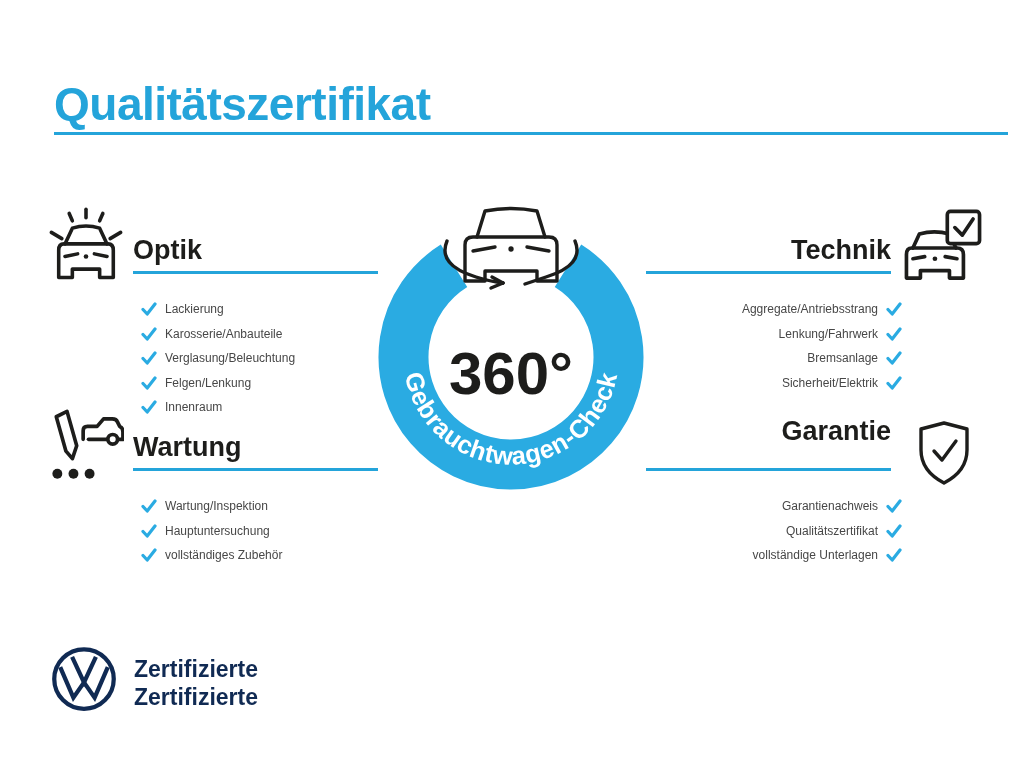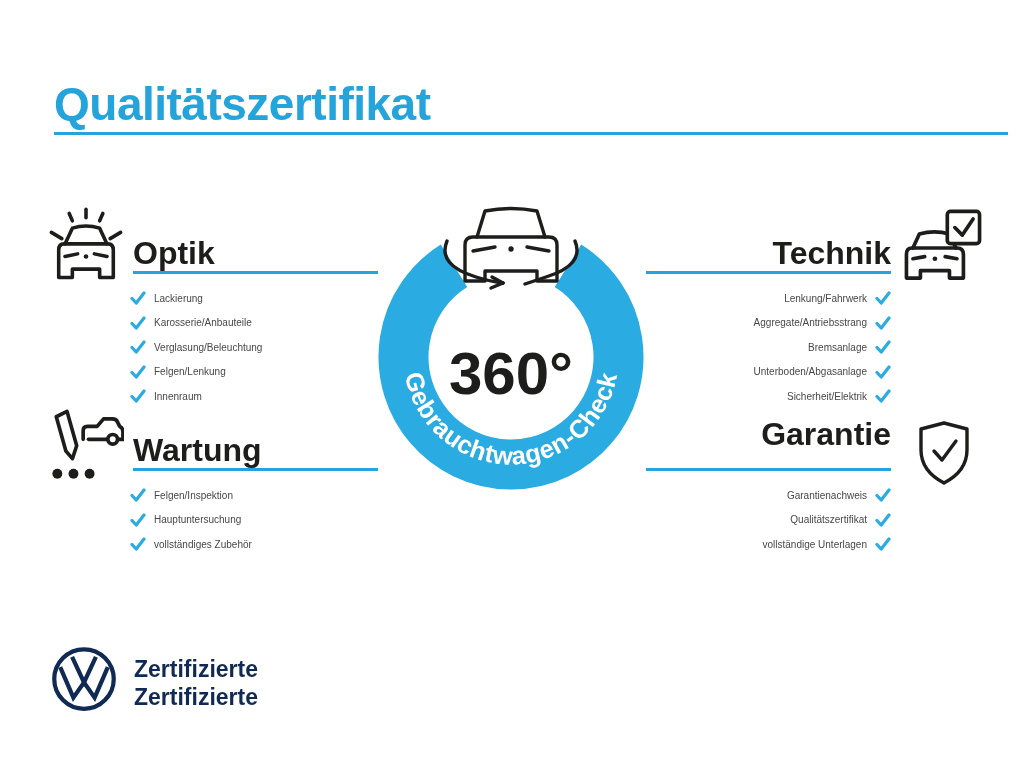--- a/index.html
+++ b/index.html
@@ -12,33 +12,33 @@
 
   #title{position:absolute;left:54px;top:46px;font-size:46px;font-weight:700;color:var(--accent);letter-spacing:-0.5px;}
   #title-rule{position:absolute;left:54px;top:132px;width:954px;height:3px;background:var(--accent);}
 
   .icon{position:absolute;}
   #icon-optik{left:44px;top:204px;width:84px;height:84px;}
   #icon-wartung{left:38px;top:406px;width:86px;height:86px;}
   #icon-technik{left:900px;top:205px;width:86px;height:86px;}
   #icon-garantie{left:904px;top:413px;width:80px;height:82px;}
 
-  .sec-title{position:absolute;font-size:32px;font-weight:700;color:var(--ink);}
+  .sec-title{position:absolute;font-size:27px;font-weight:700;color:var(--ink);}
   #title-optik{left:133px;top:235px;}
   #title-wartung{left:133px;top:432px;}
   #title-technik{left:646px;top:235px;width:245px;text-align:right;}
   #title-garantie{left:646px;top:416px;width:245px;text-align:right;}
 
   .sec-rule{position:absolute;width:245px;height:3px;background:var(--accent);}
   #rule-optik{left:133px;top:271px;}
   #rule-wartung{left:133px;top:468px;}
   #rule-technik{left:646px;top:271px;}
   #rule-garantie{left:646px;top:468px;}
 
-  .items{position:absolute;list-style:none;margin:0;padding:0;font-size:10px;color:var(--body-text);}
+  .items{position:absolute;list-style:none;margin:11px;padding:0;font-size:12px;color:var(--body-text);}
   .items li{height:24.5px;display:flex;align-items:center;gap:8px;}
   .items.right li{justify-content:flex-end;}
   #items-optik{left:130px;top:286px;}
   #items-wartung{left:130px;top:483px;}
   #items-technik{left:576px;top:286px;width:315px;}
   #items-garantie{left:576px;top:483px;width:315px;}
 
   .check{flex:0 0 auto;}
   .check path{stroke:var(--ring);stroke-width:3.2;fill:none;stroke-linecap:round;stroke-linejoin:round;}
 
@@ -123,21 +123,21 @@
     <circle class="dotfill" cx="33" cy="63" r="4.6"></circle>
     <circle class="dotfill" cx="48" cy="63" r="4.6"></circle>
   </svg>
   <div id="title-wartung" class="sec-title">Wartung</div>
   <div id="rule-wartung" class="sec-rule"></div>
   <ul id="items-wartung" class="items">
     <li>
       <svg class="check" width="16" height="14" viewBox="0 0 16 14">
           <path d="M2 7.5 L6.2 12 L14 2"></path>
         </svg>
-      <span>Felgen/Inspektion</span>
+      <span>Wartung/Inspektion</span>
     </li>
     <li>
       <svg class="check" width="16" height="14" viewBox="0 0 16 14">
           <path d="M2 7.5 L6.2 12 L14 2"></path>
         </svg>
       <span>Hauptuntersuchung</span>
     </li>
     <li>
       <svg class="check" width="16" height="14" viewBox="0 0 16 14">
           <path d="M2 7.5 L6.2 12 L14 2"></path>
@@ -156,39 +156,33 @@
     <circle class="dotfill" cx="32.5" cy="50" r="2.2"></circle>
     <rect class="whitefill" x="44" y="6" width="30" height="30" rx="3" stroke="#1d1d1b" stroke-width="3.4"></rect>
     <g class="lineart">
         <path d="M51 21 L58 28 L68 13"></path>
       </g>
   </svg>
   <div id="title-technik" class="sec-title">Technik</div>
   <div id="rule-technik" class="sec-rule"></div>
   <ul id="items-technik" class="items right">
     <li>
+      <span>Aggregate/Antriebsstrang</span>
+      <svg class="check" width="16" height="14" viewBox="0 0 16 14">
+          <path d="M2 7.5 L6.2 12 L14 2"></path>
+        </svg>
+    </li>
+    <li>
       <span>Lenkung/Fahrwerk</span>
       <svg class="check" width="16" height="14" viewBox="0 0 16 14">
           <path d="M2 7.5 L6.2 12 L14 2"></path>
         </svg>
     </li>
     <li>
-      <span>Aggregate/Antriebsstrang</span>
-      <svg class="check" width="16" height="14" viewBox="0 0 16 14">
-          <path d="M2 7.5 L6.2 12 L14 2"></path>
-        </svg>
-    </li>
-    <li>
       <span>Bremsanlage</span>
-      <svg class="check" width="16" height="14" viewBox="0 0 16 14">
-          <path d="M2 7.5 L6.2 12 L14 2"></path>
-        </svg>
-    </li>
-    <li>
-      <span>Unterboden/Abgasanlage</span>
       <svg class="check" width="16" height="14" viewBox="0 0 16 14">
           <path d="M2 7.5 L6.2 12 L14 2"></path>
         </svg>
     </li>
     <li>
       <span>Sicherheit/Elektrik</span>
       <svg class="check" width="16" height="14" viewBox="0 0 16 14">
           <path d="M2 7.5 L6.2 12 L14 2"></path>
         </svg>
     </li>

